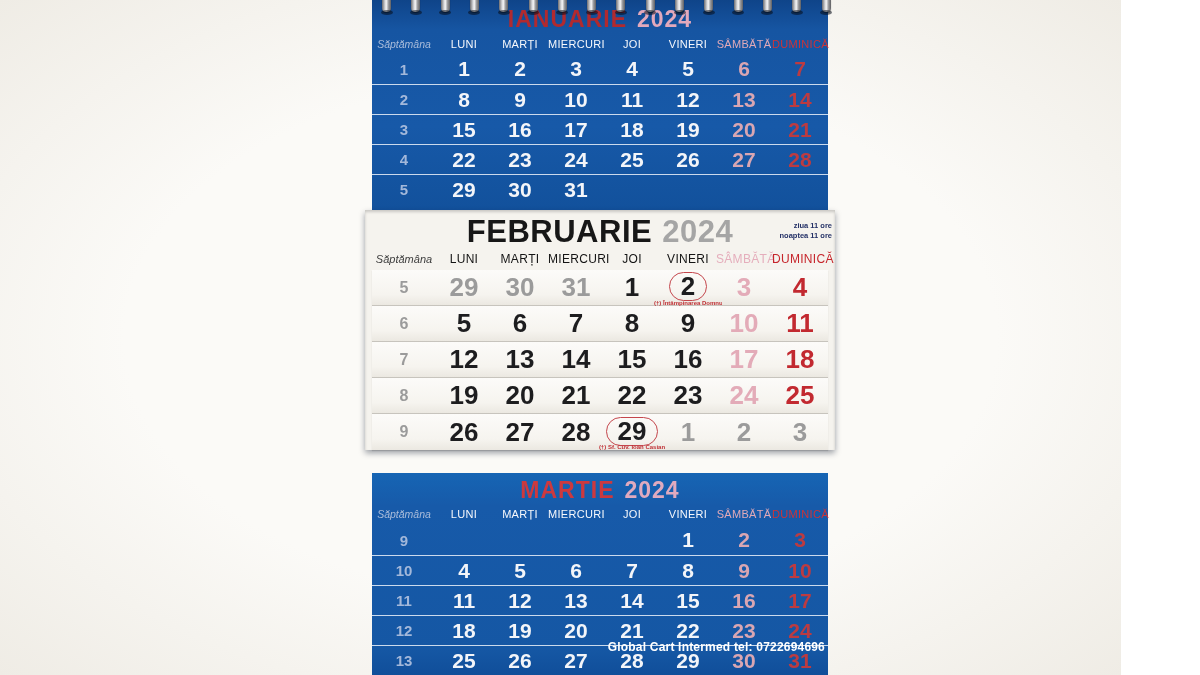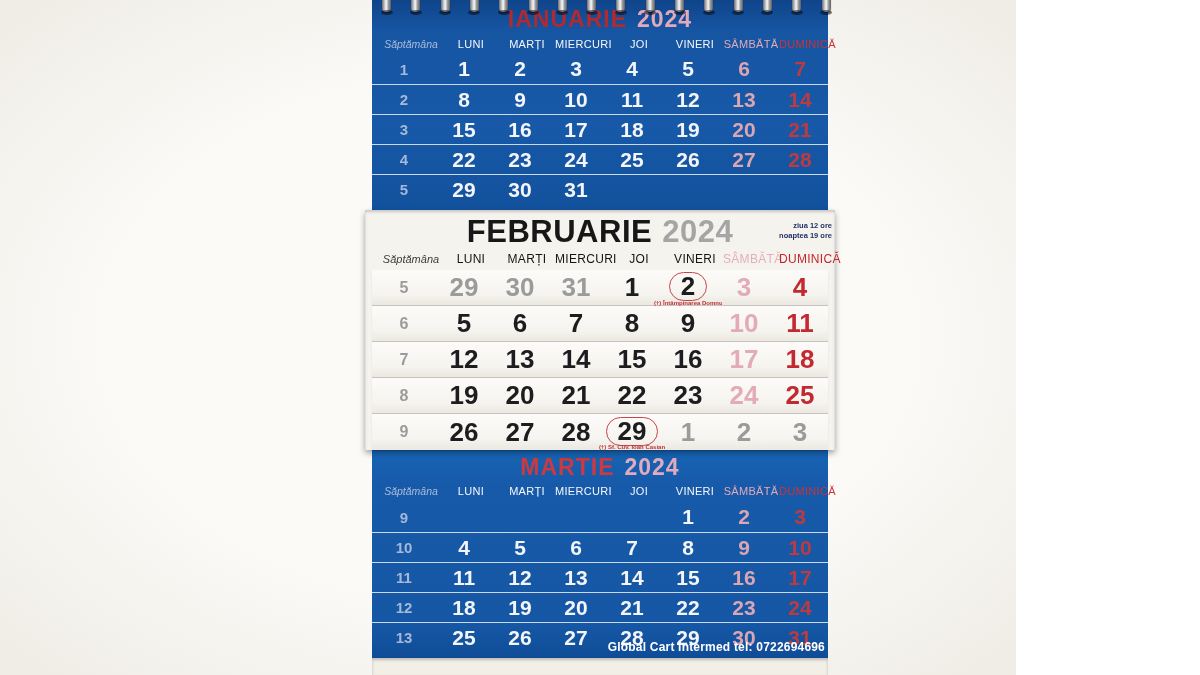--- a/index.html
+++ b/index.html
@@ -1,17 +1,17 @@
 <!DOCTYPE html>
 <html><head>
 <meta charset="utf-8">
 <style>
   html,body{margin:0;padding:0;}
   .stage{
-    position:relative; width:1016px; height:675px; overflow:hidden;
+    position:relative; width:1121px; height:675px; overflow:hidden;
     background:radial-gradient(ellipse at center,#fbfaf7 55%,#efece5 100%);
     font-family:"Liberation Sans",sans-serif;
   }
   .calendar{position:absolute; left:372px; top:0; width:456px; height:675px;}
 
   
   .binding{position:absolute; top:0; left:0; width:456px; height:20px; z-index:6;}
   .binder-loop{
     position:absolute; top:-3px; width:9px; height:15px; border-radius:4px;
     background:linear-gradient(90deg,#6d6d70,#d9dadd 35%,#f4f4f5 48%,#9a9b9e 72%,#5f5f62);
@@ -38,33 +38,33 @@
     height:208px;
     background:linear-gradient(180deg,#1665b4 0%,#175aa9 16%,#1557a4 85%,#0f4c97 100%);
   }
   .paper-bottom{height:17px; width:456px; background:#f2efe7;
     box-shadow:inset 0 2px 3px rgba(0,0,0,.22);}
 
   
   .month-title{text-align:center; font-weight:800; letter-spacing:1px; white-space:nowrap;}
   .month-section-ianuarie .month-title{padding-top:6px; height:28px; font-size:23px; line-height:26px;}
   .month-section-februarie .month-title{height:32px; font-size:31px; line-height:32px; letter-spacing:.5px;}
-  .month-section-martie .month-title{padding-top:4px; height:26px; font-size:23px; line-height:26px;}
+  .month-section-martie .month-title{padding-top:4px; height:26px; font-size:23px; line-height:26px;margin-top:23px;}
   .month-year{margin-left:10px;}
   .month-section-ianuarie .month-name{color:#b12a2f;}
   .month-section-ianuarie .month-year{color:#e2a9bc;}
   .month-section-februarie .month-name{color:#171717;}
   .month-section-februarie .month-year{color:#a5a5a5;}
   .month-section-martie .month-name{color:#cd393e;}
   .month-section-martie .month-year{color:#e0aabf;}
 
   
   .row{display:grid; grid-template-columns:64px repeat(7,56px); align-items:center;
        text-align:center; box-sizing:border-box;}
-  .weekday-row{height:20px;margin-left:7px;}
+  .weekday-row{height:20px;}
   .month-section-februarie .weekday-row{height:22px;}
   .month-section-martie .weekday-row{height:22px;}
   .theme-blue .week-row{height:30px;}
   .theme-blue .week-row + .week-row{border-top:1px solid rgba(235,241,249,.85);}
   .theme-light .week-row{
     height:36px;
     background:linear-gradient(180deg,#fcfbf9 0%,#f6f4ef 70%,#ebe8e1 100%);
     border-bottom:1px solid #c7c4bd;
     box-shadow:0 1px 1px rgba(0,0,0,.12);
   }
@@ -521,21 +521,21 @@
               <span class="day-number sat">30</span>
             </div>
             <div class="day-cell">
               <span class="day-number sun">31</span>
             </div>
           </div>
         </div>
       </div>
 
     <div class="daylight-note">
-      <div>ziua 12 ore</div>
-      <div>noaptea 19 ore</div>
+      <div>ziua 11 ore</div>
+      <div>noaptea 11 ore</div>
     </div>
 
     <div class="publisher">Global Cart Intermed tel: 0722694696</div>
 
     <div class="paper-bottom"></div>
   </div>
 </div>
 
 </body></html>

